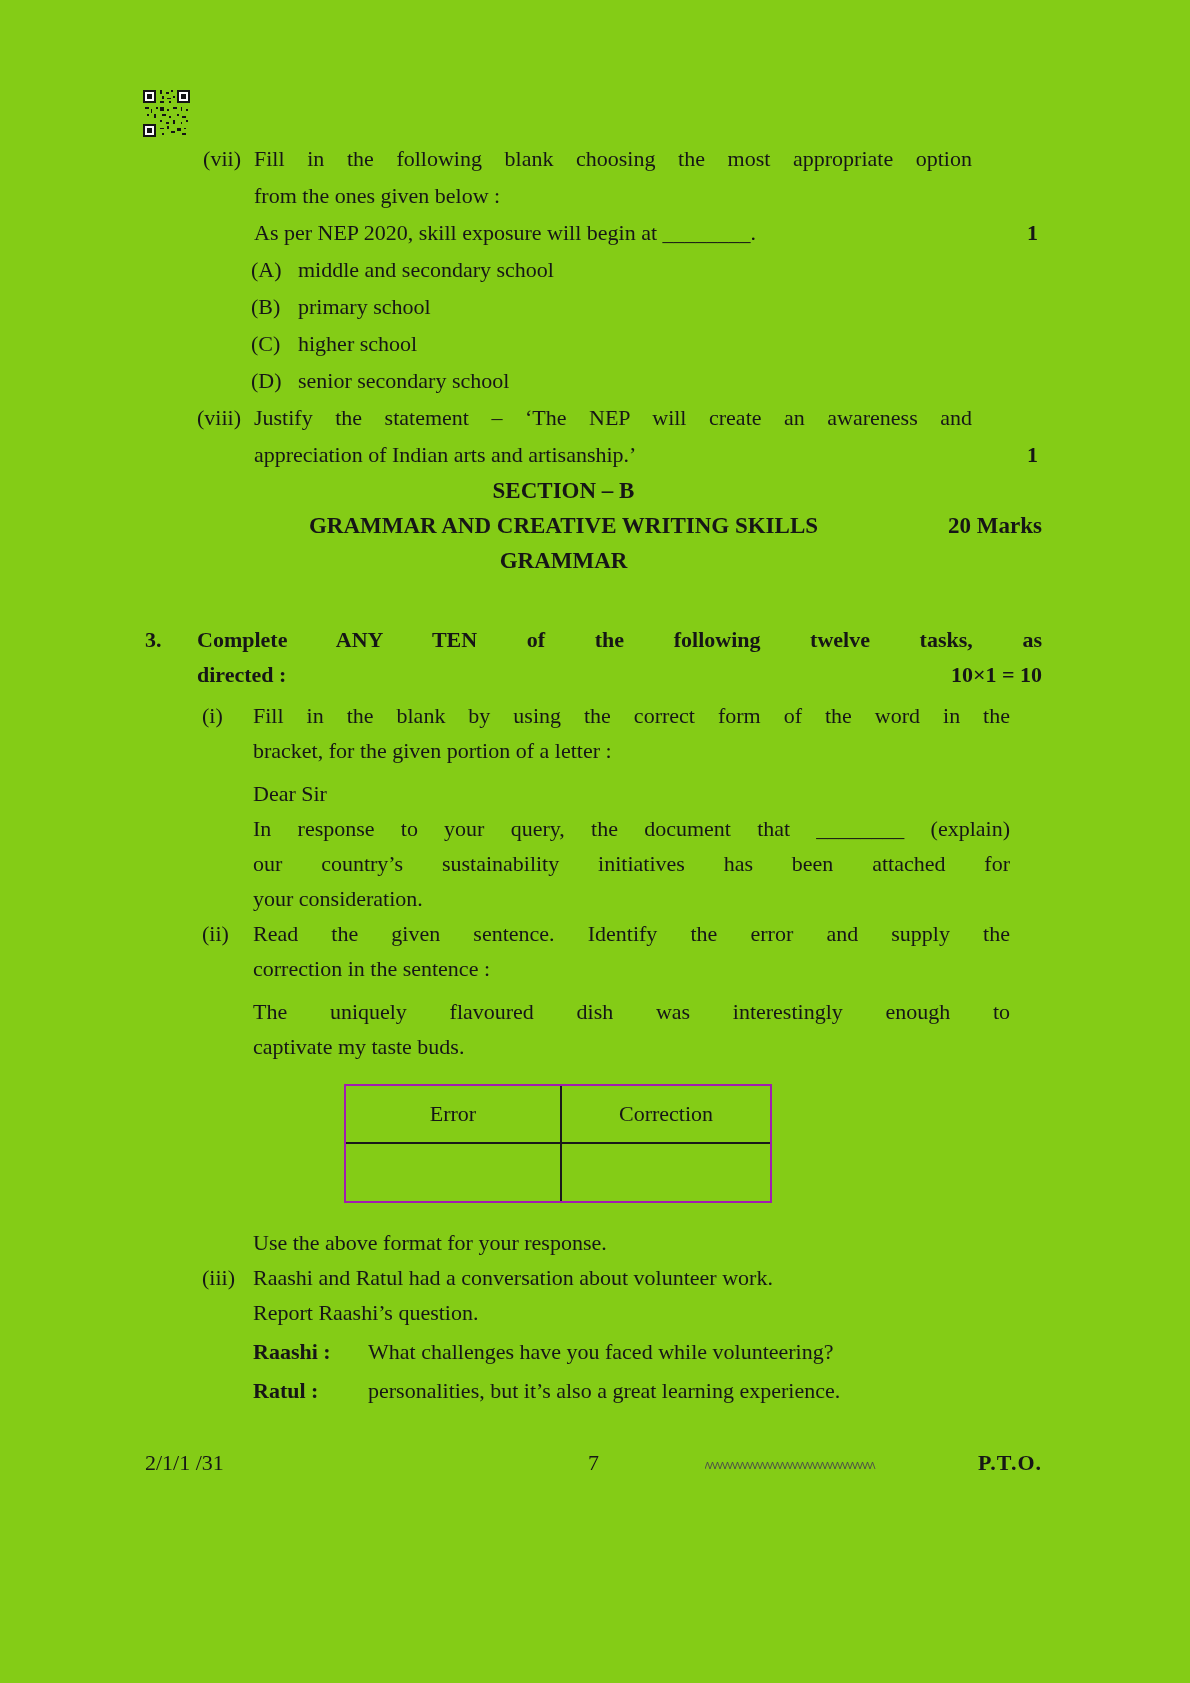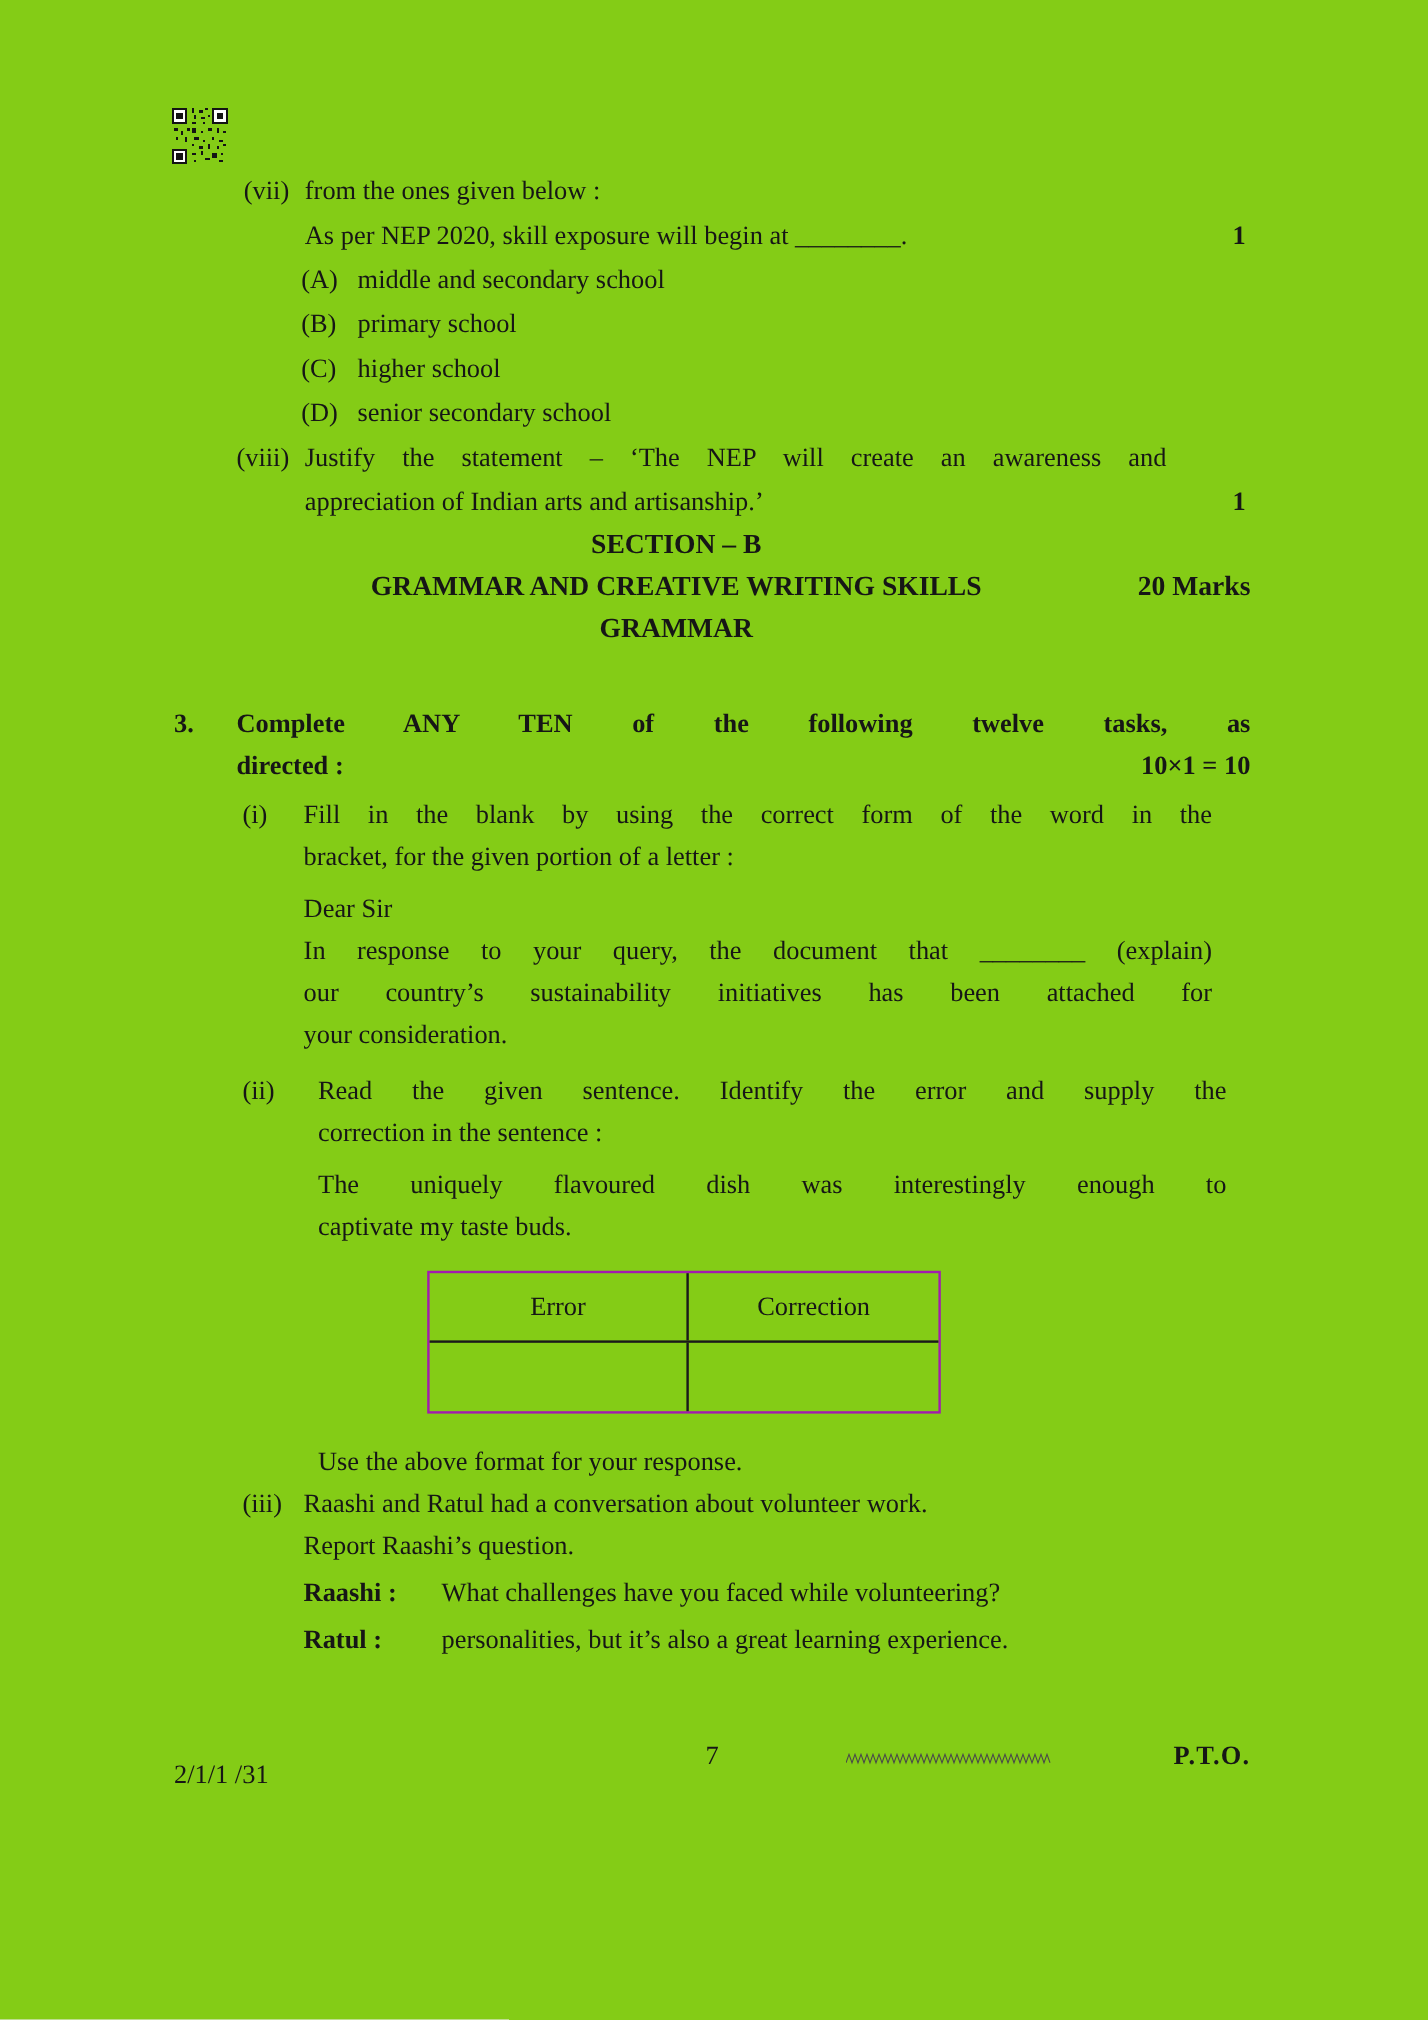--- a/index.html
+++ b/index.html
@@ -18,34 +18,34 @@
   .sec-sub-row{display:grid;grid-template-columns:60px 1fr 120px;line-height:35px;font-size:23px;}
   .sec-sub{font-weight:bold;text-align:center;}
   .sec-marks{font-weight:bold;text-align:right;}
   .sec-grammar{font-weight:bold;text-align:center;line-height:35px;margin-right:60px;font-size:23px;}
   .q3row{display:grid;grid-template-columns:52px 845px;margin-top:44px;line-height:35px;}
   .q3num{font-weight:bold;}
   .q3row .ln{font-weight:bold;}
   .flexline{display:flex;justify-content:space-between;}
   .subrow{display:grid;grid-template-columns:53px 757px;margin-left:55px;line-height:35px;}
   .sub-i{margin-top:6px;}
-  .sub-ii{margin-top:12px;gap:12px;}
+  .sub-ii{}
   .sublabel{padding-left:2px;}
   .para{margin-top:8px;}
   .fmt-table{margin:20px 0 0 91px;width:424px;border:2px solid #a21caf;}
   .t-head{display:grid;grid-template-columns:216px 1fr;border-bottom:2px solid #1a1a1a;}
   .t-row{display:grid;grid-template-columns:216px 1fr;}
   .t-cell{height:56px;line-height:56px;text-align:center;}
   .t-cell.first{border-right:2px solid #1a1a1a;}
   .t-row .t-cell{height:57px;}
   .note{margin-top:22px;}
   .dialog{display:grid;grid-template-columns:115px 1fr;margin-top:4px;}
   .speaker{font-weight:bold;}
   .footer{position:absolute;left:145px;top:1444px;width:897px;height:40px;font-size:22px;line-height:37px;}
-  .f-code{position:absolute;left:0;top:16px;}
+  .f-code{position:absolute;left:0;top:0;}
   .f-page{position:absolute;left:0;right:0;text-align:center;top:0;}
   .f-pto{position:absolute;right:0;top:0;font-weight:bold;letter-spacing:1px;}
   .squiggle{position:absolute;left:560px;top:14px;}
 </style>
 </head>
 <body>
 
 <div class="page">
 
   <svg class="qr" viewBox="0 0 25 25" shape-rendering="crispEdges">
@@ -98,20 +98,21 @@
         <rect x="21" y="23" width="2" height="1"></rect>
       <rect x="10" y="23" width="1" height="1"></rect>
     </g>
   </svg>
 
   <div class="content">
 
     <div class="q2row">
       <div class="qlabel">(vii)</div>
       <div>
+        <div class="ln jline">Fill in the following blank choosing the most appropriate option</div>
         <div class="ln">from the ones given below :</div>
       </div>
       <div class="marks"></div>
     </div>
 
     <div class="q2row">
       <div class="qlabel"></div>
       <div class="ln">As per NEP 2020, skill exposure will begin at ________.</div>
       <div class="marks">1</div>
     </div>

